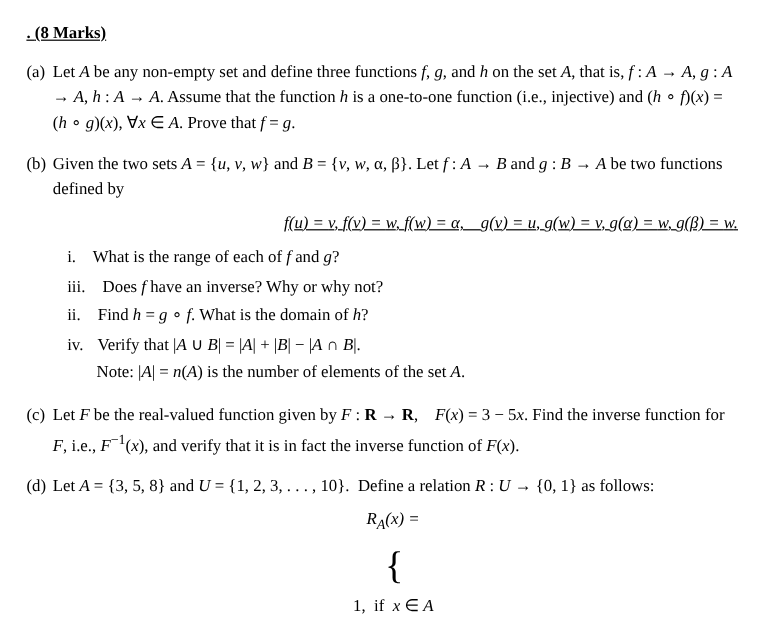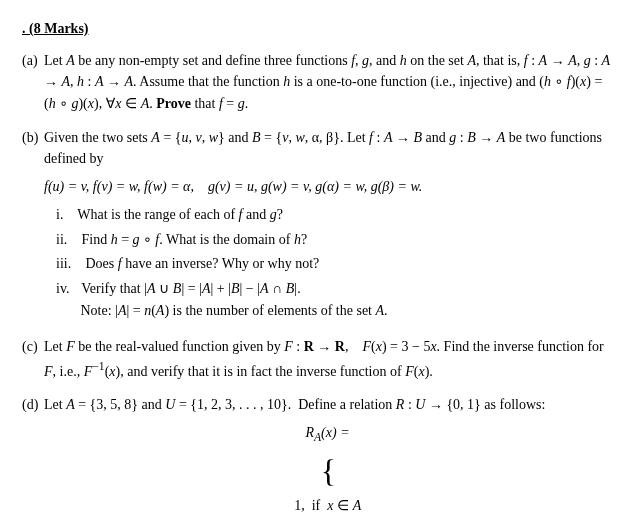--- a/index.html
+++ b/index.html
@@ -19,23 +19,24 @@
       text-decoration: underline;
     }
     .section {
       margin-bottom: 12px;
     }
     .part-label {
       font-weight: normal;
       min-width: 18px;
     }
     .math-line {
-      text-align: left;
+      text-align: right;
       margin: 6px 0 6px 0;
       font-style: italic;
+      text-decoration: underline;
     }
     .roman-list {
       margin-left: 12px;
       list-style: none;
     }
     .roman-list li {
       margin-bottom: 3px;
     }
     .piecewise {
       display: flex;
@@ -49,21 +50,21 @@
       font-weight: 100;
       line-height: 1;
       margin-right: 2px;
     }
     .piecewise-cases {
       display: flex;
       flex-direction: column;
       gap: 18px;
     }
     em { font-style: italic; }
-    .bold { font-weight: bold; }
+    .bold { font-weight: normal; }
     .section-row {
       display: flex;
       gap: 4px;
       margin-bottom: 4px;
     }
   </style>
 </head>
 <body>
 
 <div class="main-marks">
@@ -82,22 +83,22 @@
 <div class="section">
   <div class="section-row">
     <span class="part-label">(b)</span>
     <span>
       Given the two sets <em>A</em> = {<em>u</em>, <em>v</em>, <em>w</em>} and <em>B</em> = {<em>v</em>, <em>w</em>, α, β}. Let <em>f</em> : <em>A</em> → <em>B</em> and <em>g</em> : <em>B</em> → <em>A</em> be two functions defined by
       <div class="math-line">
         <em>f</em>(<em>u</em>) = <em>v</em>, <em>f</em>(<em>v</em>) = <em>w</em>, <em>f</em>(<em>w</em>) = α,&nbsp;&nbsp;&nbsp; <em>g</em>(<em>v</em>) = <em>u</em>, <em>g</em>(<em>w</em>) = <em>v</em>, <em>g</em>(α) = <em>w</em>, <em>g</em>(β) = <em>w</em>.
       </div>
       <ol class="roman-list">
         <li><span style="min-width:18px;display:inline-block;">i.</span> What is the range of each of <em>f</em> and <em>g</em>?</li>
+        <li><span style="min-width:26px;display:inline-block;">iii.</span> Does <em>f</em> have an inverse? Why or why not?</li>
         <li><span style="min-width:22px;display:inline-block;">ii.</span> Find <em>h</em> = <em>g</em> ∘ <em>f</em>. What is the domain of <em>h</em>?</li>
-        <li><span style="min-width:26px;display:inline-block;">iii.</span> Does <em>f</em> have an inverse? Why or why not?</li>
         <li><span style="min-width:22px;display:inline-block;">iv.</span> Verify that |<em>A</em> ∪ <em>B</em>| = |<em>A</em>| + |<em>B</em>| − |<em>A</em> ∩ <em>B</em>|.<br>
           &nbsp;&nbsp;&nbsp;&nbsp;&nbsp;&nbsp;&nbsp;Note: |<em>A</em>| = <em>n</em>(<em>A</em>) is the number of elements of the set <em>A</em>.
         </li>
       </ol>
     </span>
   </div>
 </div>
 
 <div class="section">
   <div class="section-row">

